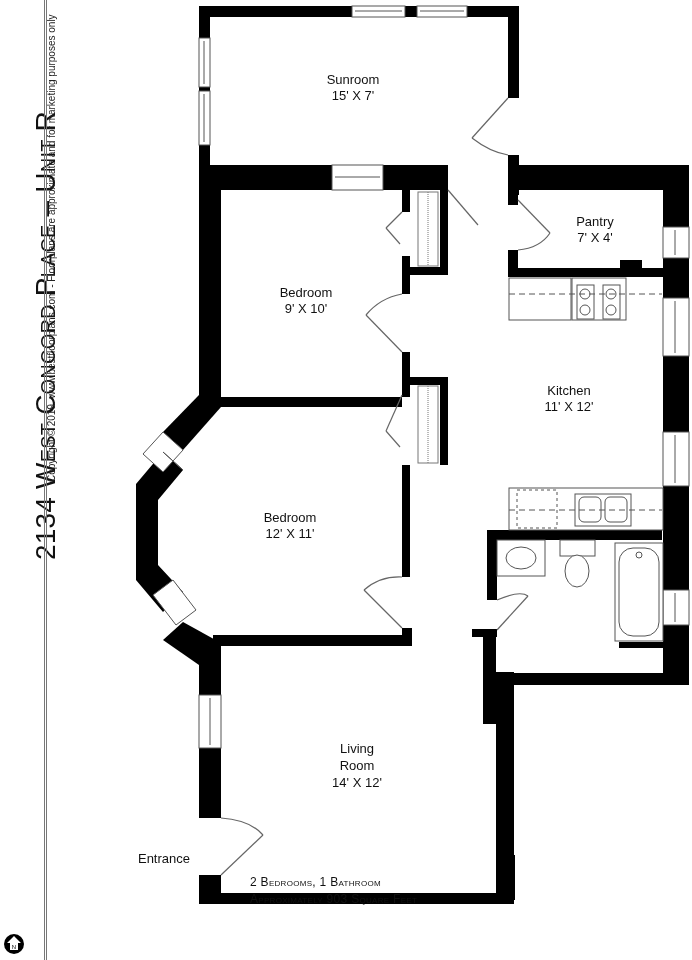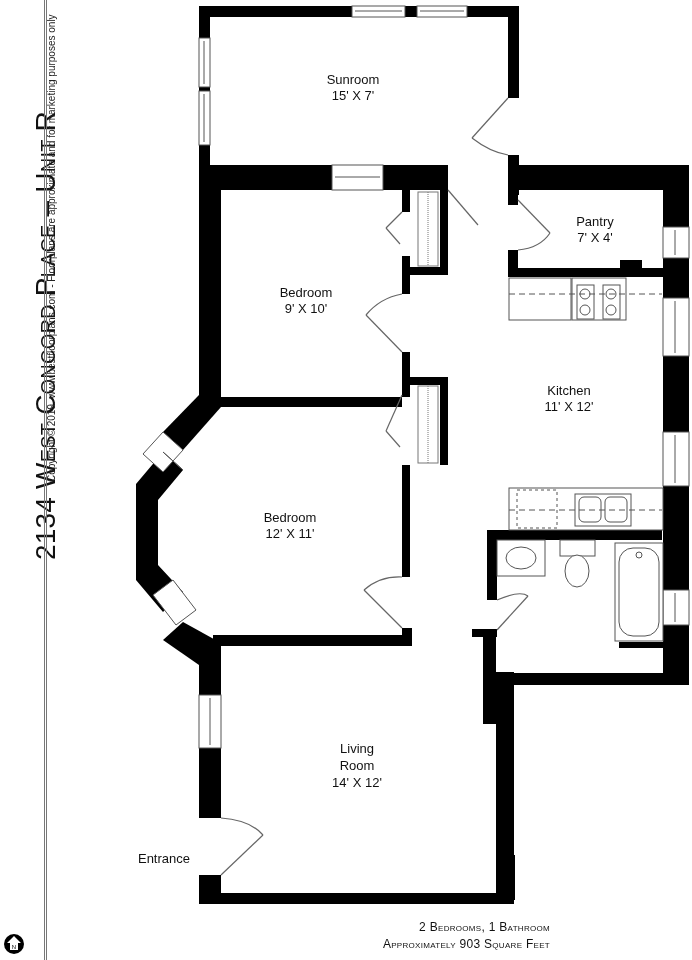--- a/index.html
+++ b/index.html
@@ -15,21 +15,21 @@
   .side-title .copyright {
     position: absolute; left: 46px; top: 482px; transform-origin: 0 0; transform: rotate(-90deg);
     font-size: 10px; color: #222; white-space: nowrap;
   }
   .side-rule {
     position: absolute; left: 44px; top: 0; width: 3px; height: 960px; border-left: 1px solid #777; border-right: 1px solid #777; box-sizing: border-box;
   }
   svg.plan { position: absolute; left: 0; top: 0; }
   .room-label { font-size: 13px; fill: #111; text-anchor: middle; }
   .footer {
-    position: absolute; left: 250px; top: 919px; width: 300px; text-align: right;
+    position: absolute; left: 250px; top: 874px; width: 300px; text-align: left;
     font-size: 12px; color: #111; line-height: 17px; font-variant: small-caps; letter-spacing: 0.3px;
   }
   .compass {
     position: absolute; left: 3px; top: 933px; width: 22px; height: 22px;
   }
 </style>
 </head>
 <body>
 
 <div class="side-title">

